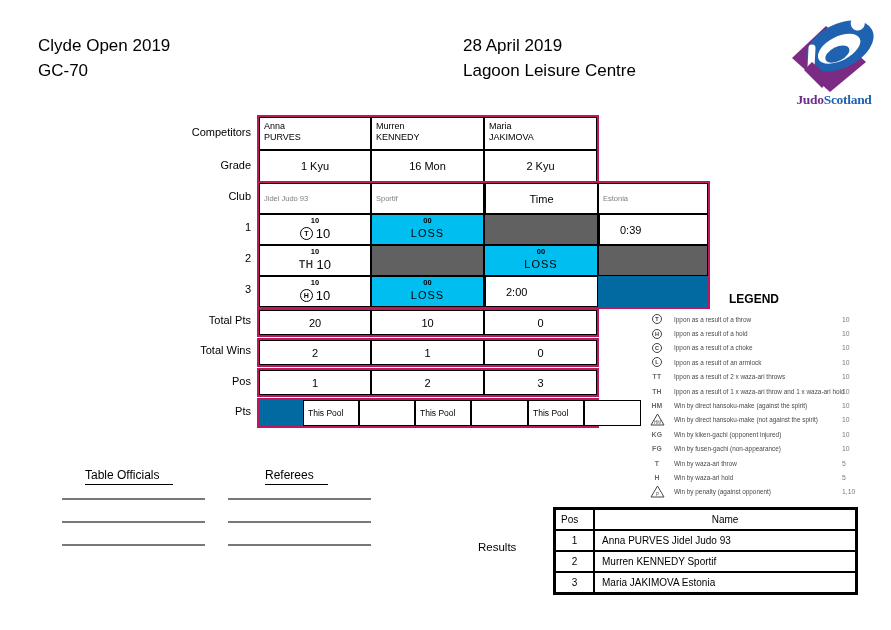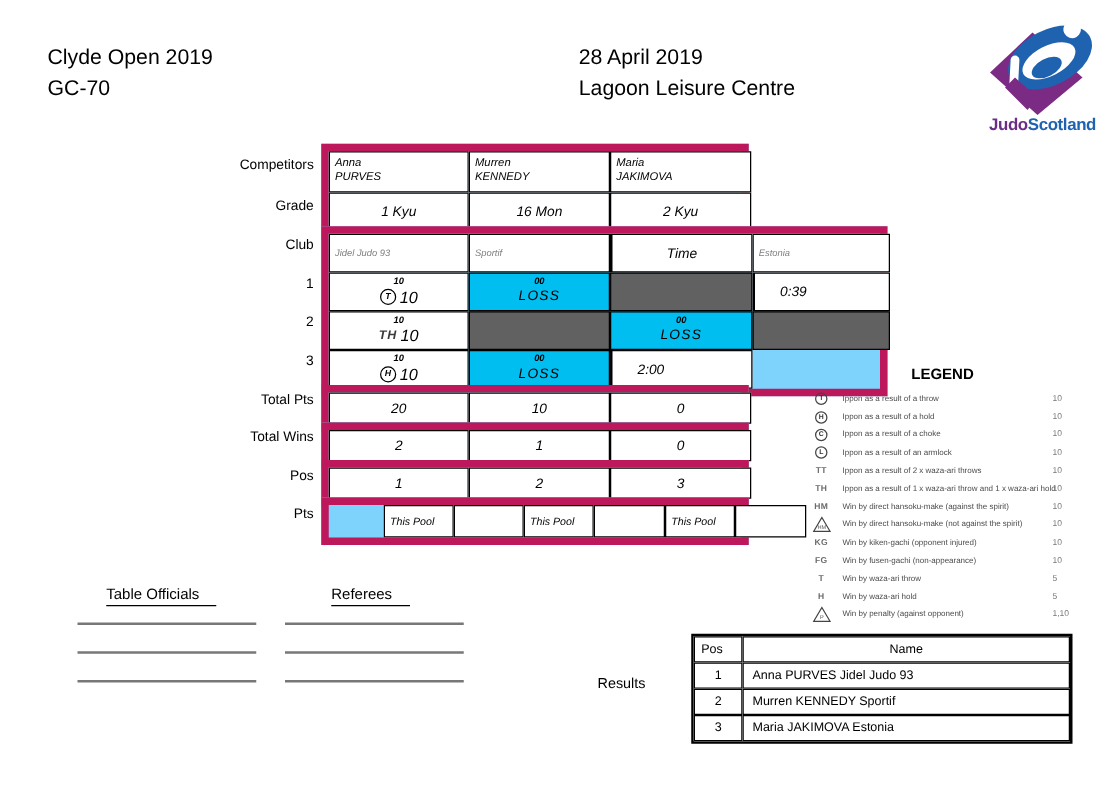--- a/index.html
+++ b/index.html
@@ -4,29 +4,29 @@
 <style>
   * { margin:0; padding:0; box-sizing:border-box; }
   html,body { background:#ffffff; }
   body { font-family:"Liberation Sans", sans-serif; color:#000; }
   .page { position:relative; width:891px; height:630px; background:#fff; overflow:hidden; }
 
   
   .hdr-text { position:absolute; font-size:17px; color:#000; white-space:nowrap; }
   .logo-box { position:absolute; left:782px; top:16px; width:104px; height:94px; }
   .logo-text { position:absolute; left:0; top:76px; width:104px; text-align:center;
-               font-size:13.5px; font-weight:bold; letter-spacing:-0.3px; }
+               font-size:13.5px; font-weight:bold; letter-spacing:-0.3px;font-family:Liberation Serif, serif; }
   .logo-judo { color:#6B2D87; } .logo-scot { color:#1F63B0; }
 
   
   .rowlab { position:absolute; left:120px; width:131px; text-align:right;
             font-size:11px; white-space:nowrap; }
 
   
-  .sect { position:absolute; display:grid; border:6px solid #be185d; background:#7dd3fc;font-style:italic; }
+  .sect { position:absolute; display:grid; border:2px solid #be185d; background:#0369a1; }
   .cell { border:1px solid #000; position:relative; overflow:hidden; background:#fff; }
   .sectA { left:257px; top:115px; width:342px; grid-template-columns:112px 113px 113px;
            grid-template-rows:33px 32px; }
   .name-cell { font-size:9px; line-height:11px; padding:3px 0 0 4px; }
   .grade-cell { display:flex; align-items:center; justify-content:center; font-size:11px; }
 
   .sectB { left:257px; top:181px; width:453px; grid-template-columns:112px 113px 114px 110px;
            grid-template-rows:31px 31px 31px 31px; }
   .club-cell { display:flex; align-items:center; padding-left:4px; font-size:7.5px; color:#808080; }
   .time-head { display:flex; align-items:center; justify-content:center; font-size:11px; border-left:2px solid #000; }

